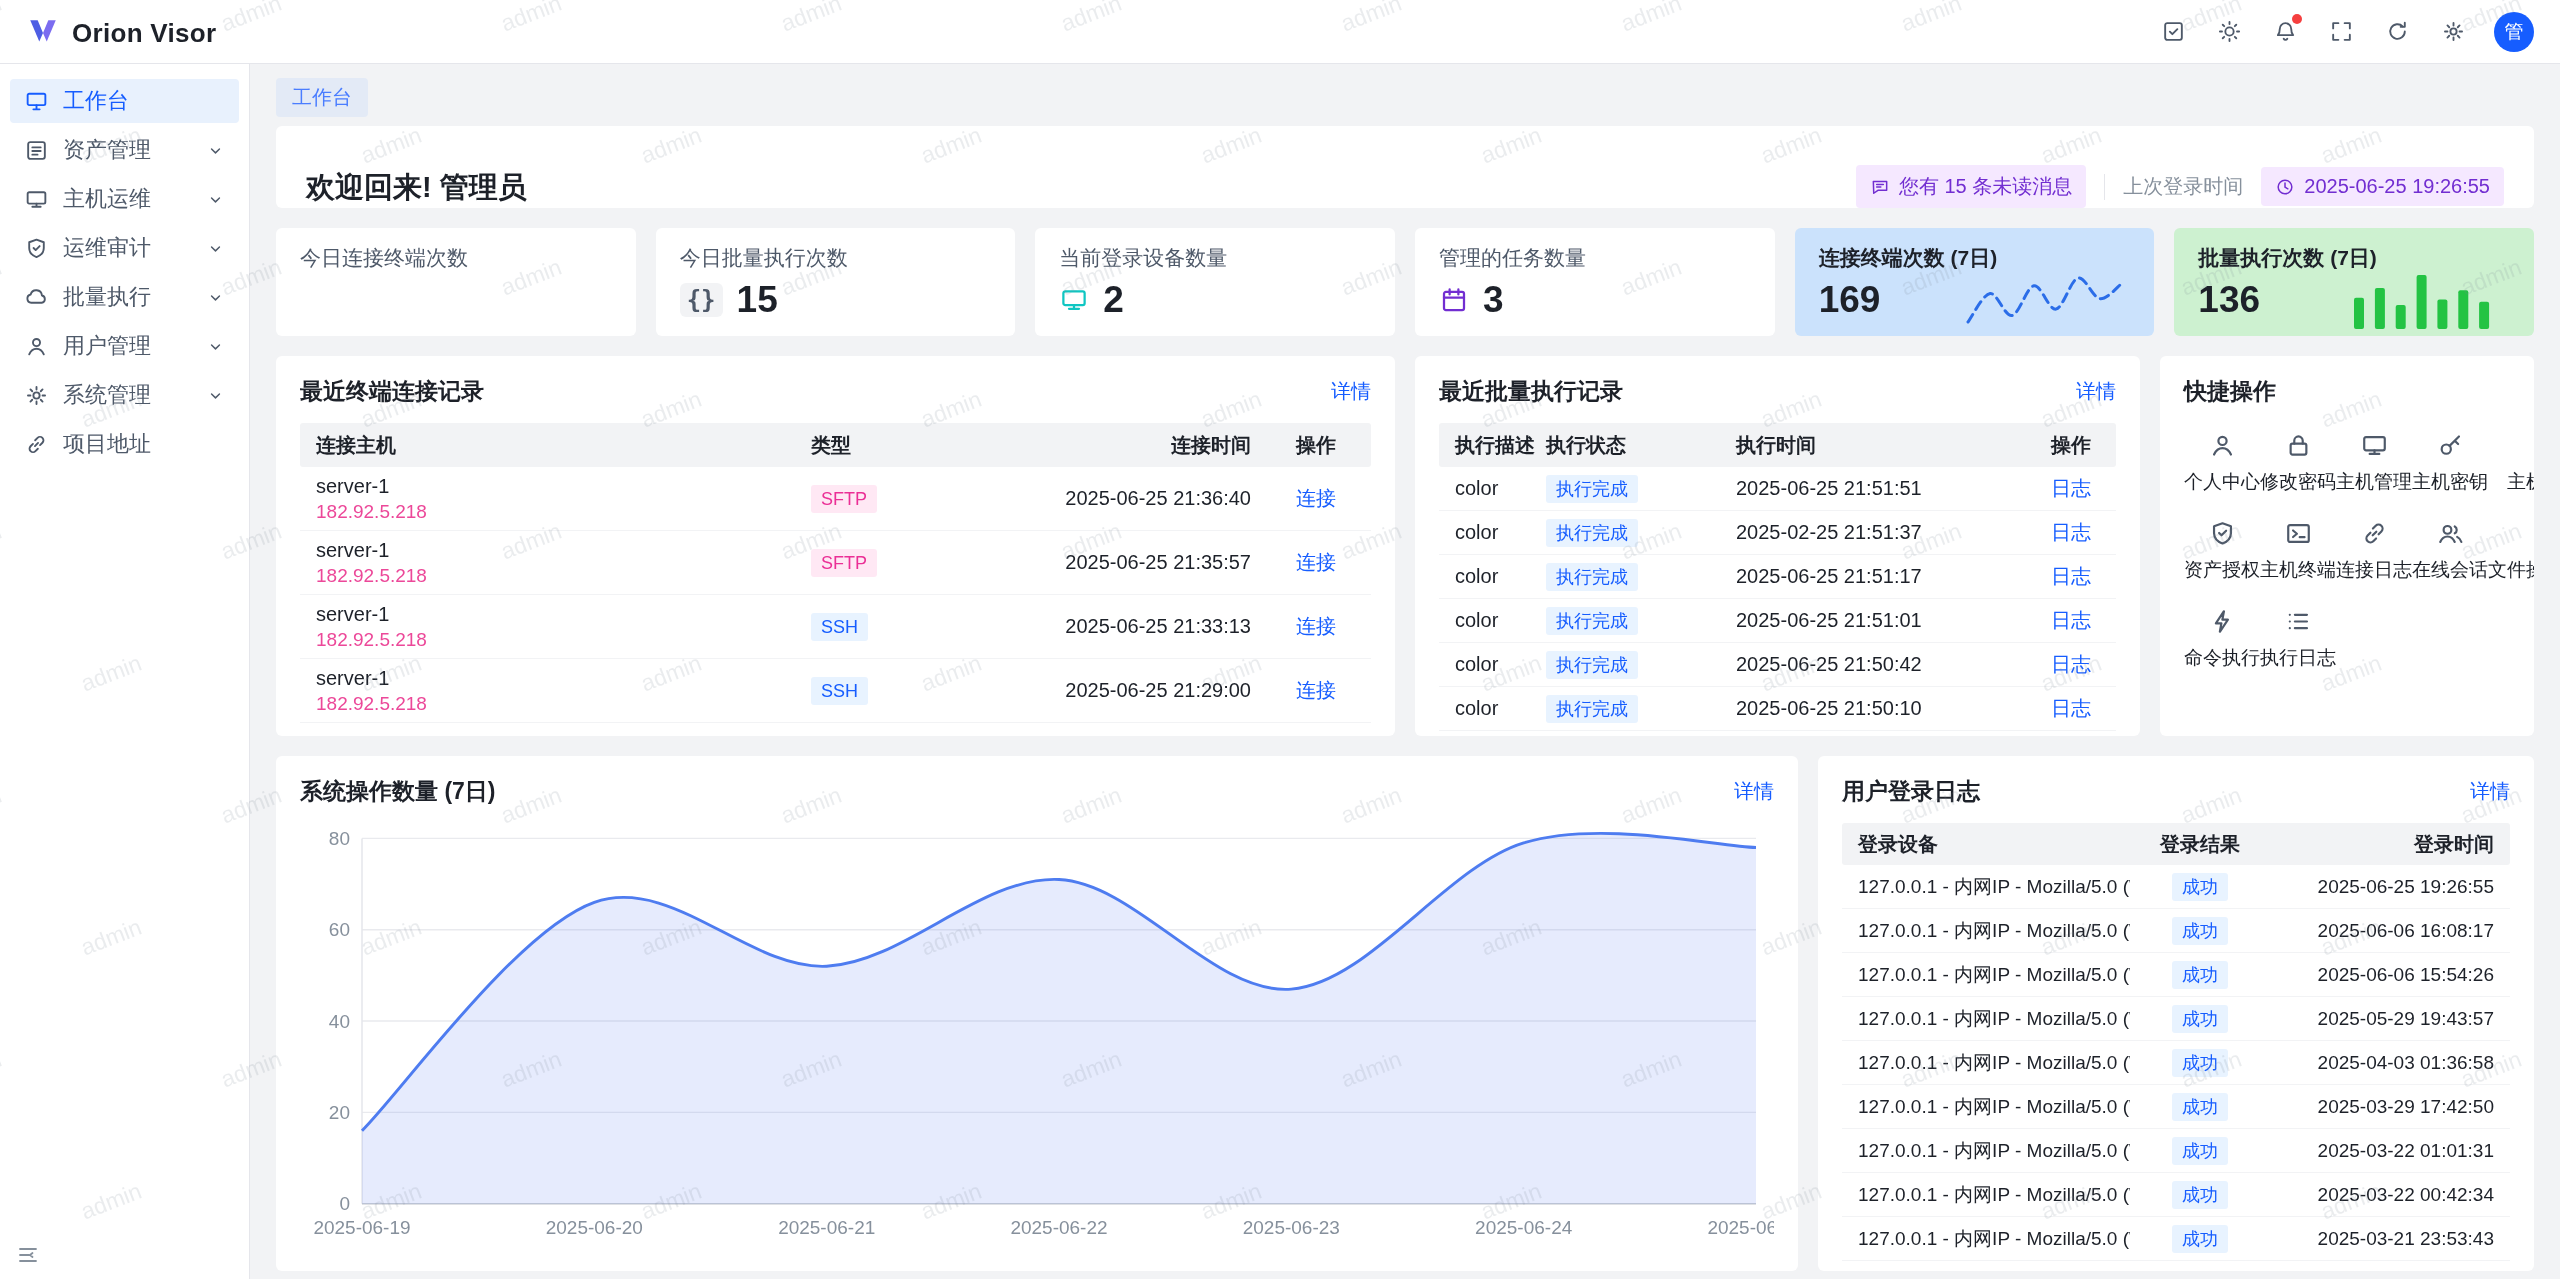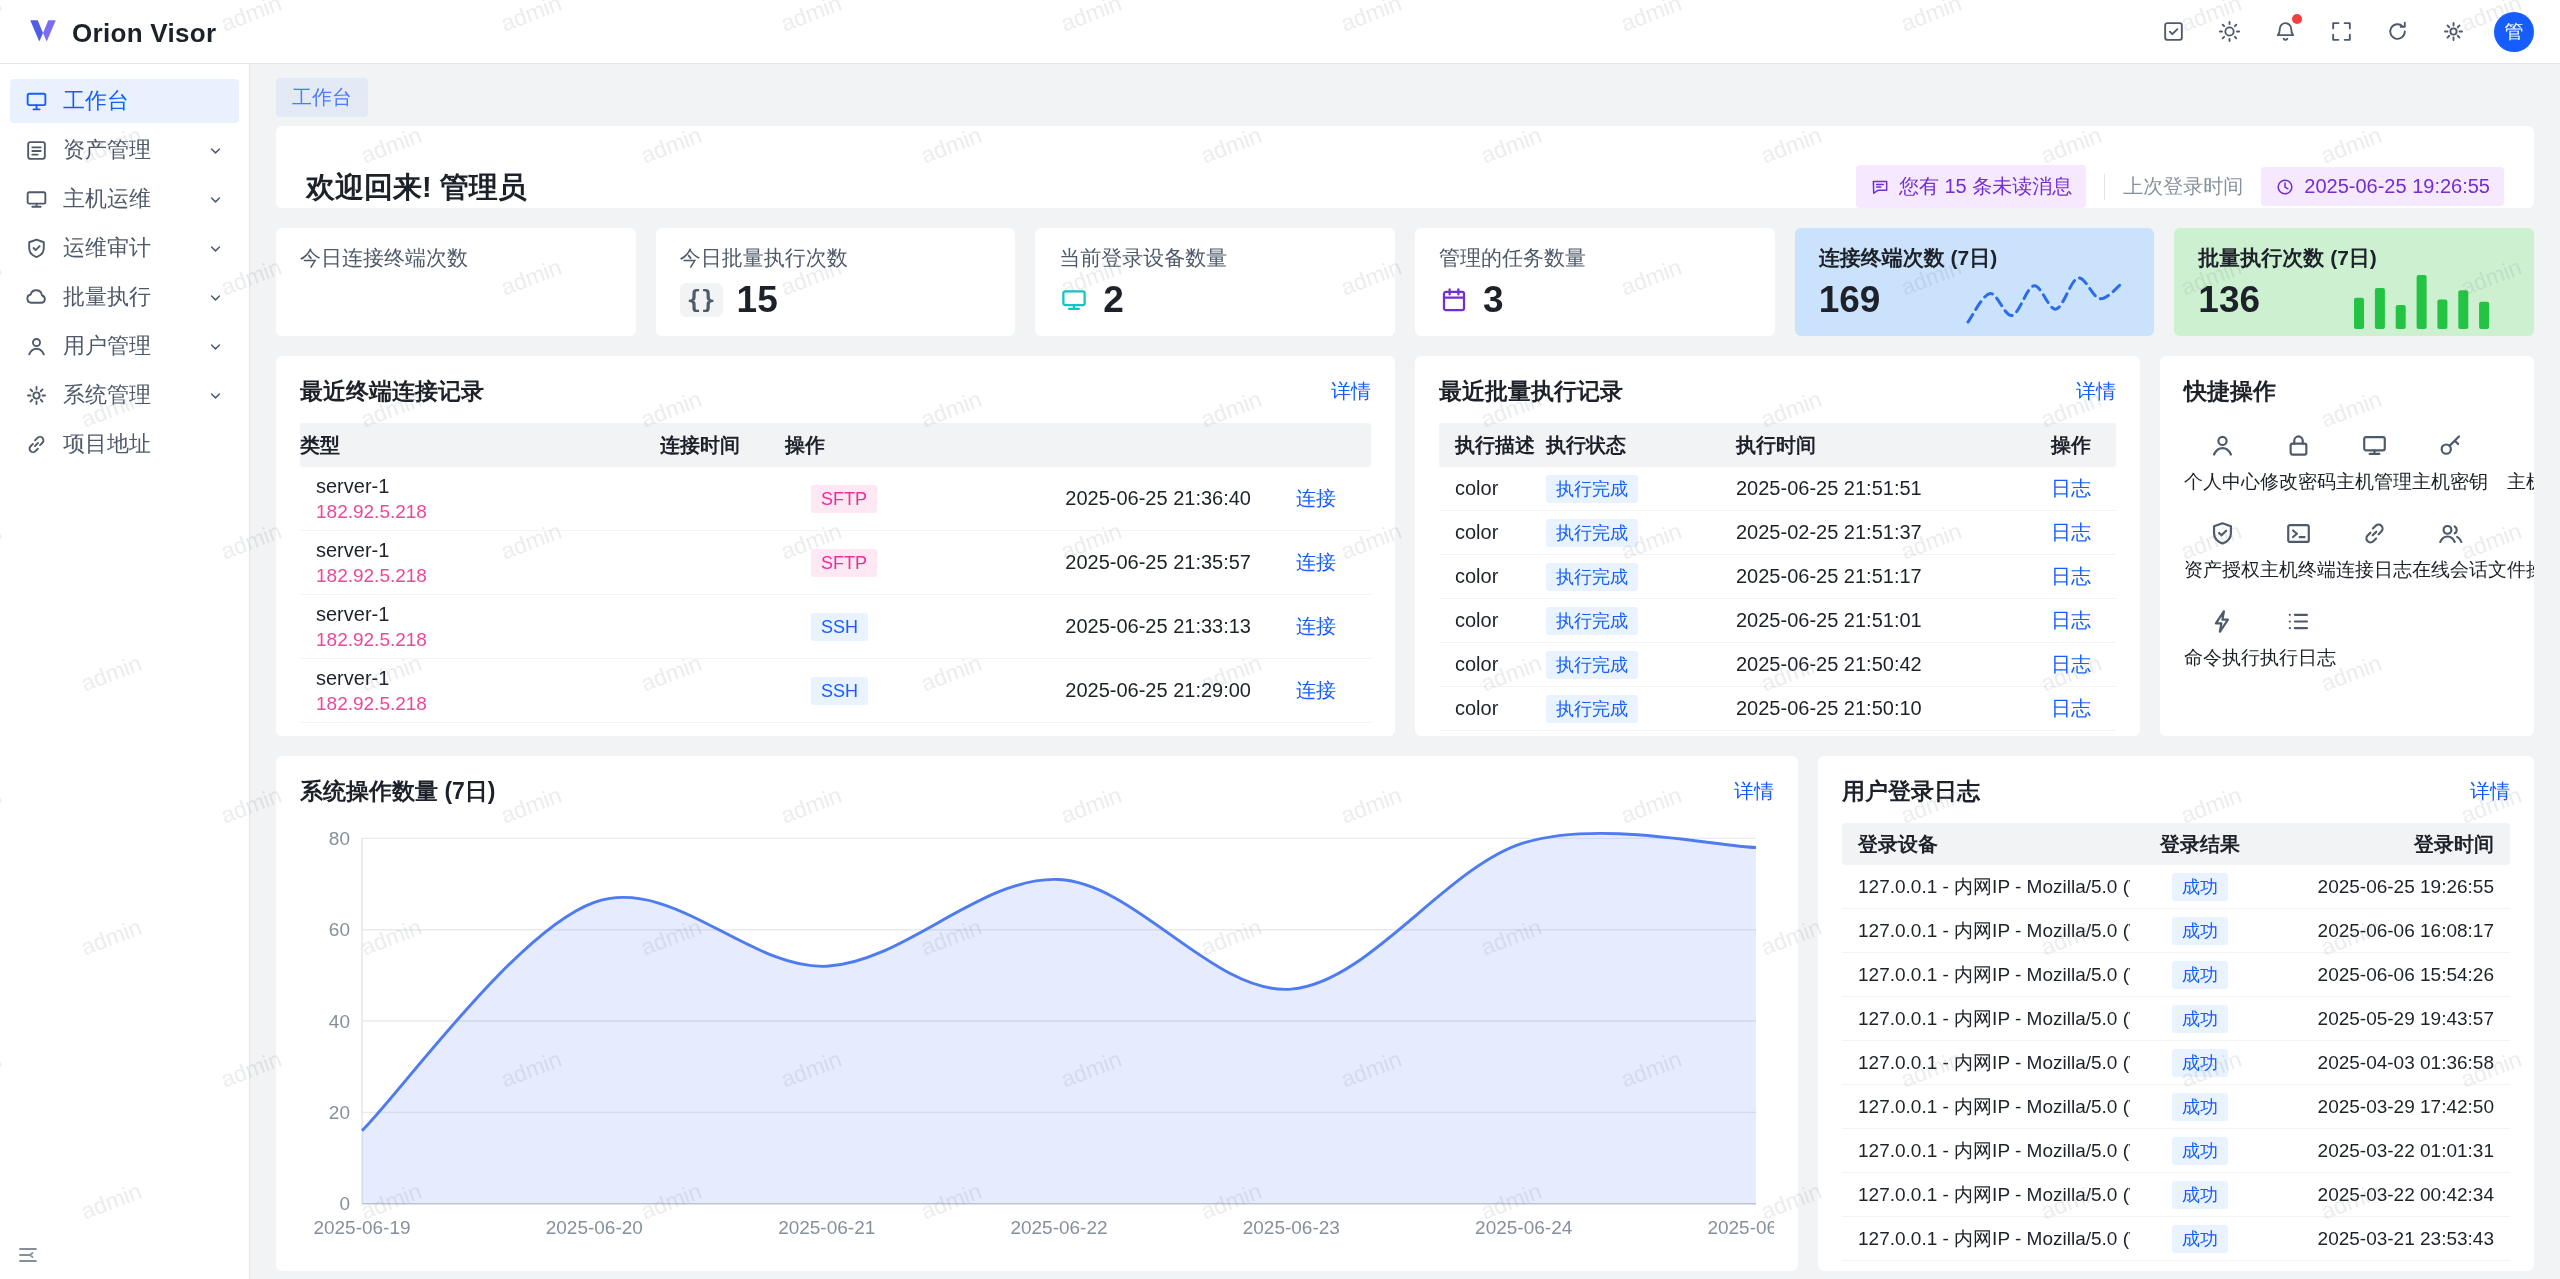--- a/index.html
+++ b/index.html
@@ -378,20 +378,21 @@
       </section>
 
     <section class="mid-row">
       <div class="card term">
         <div class="card-head">
           <span class="card-title">最近终端连接记录</span>
           <a class="link">详情</a>
         </div>
         <div id="term-table">
             <div class="thead">
+     <div class="t-host">连接主机</div>
               <div class="t-type">类型</div>
      <div class="t-time">连接时间</div>
               <div class="t-act">操作</div>
             </div>
             <div class="trow">
      <div class="t-host">
                 <div>server-1</div>
        <div class="host-ip">182.92.5.218</div>
               </div>
      <div class="t-type"><span class="tag tag-pink">SFTP</span></div>

